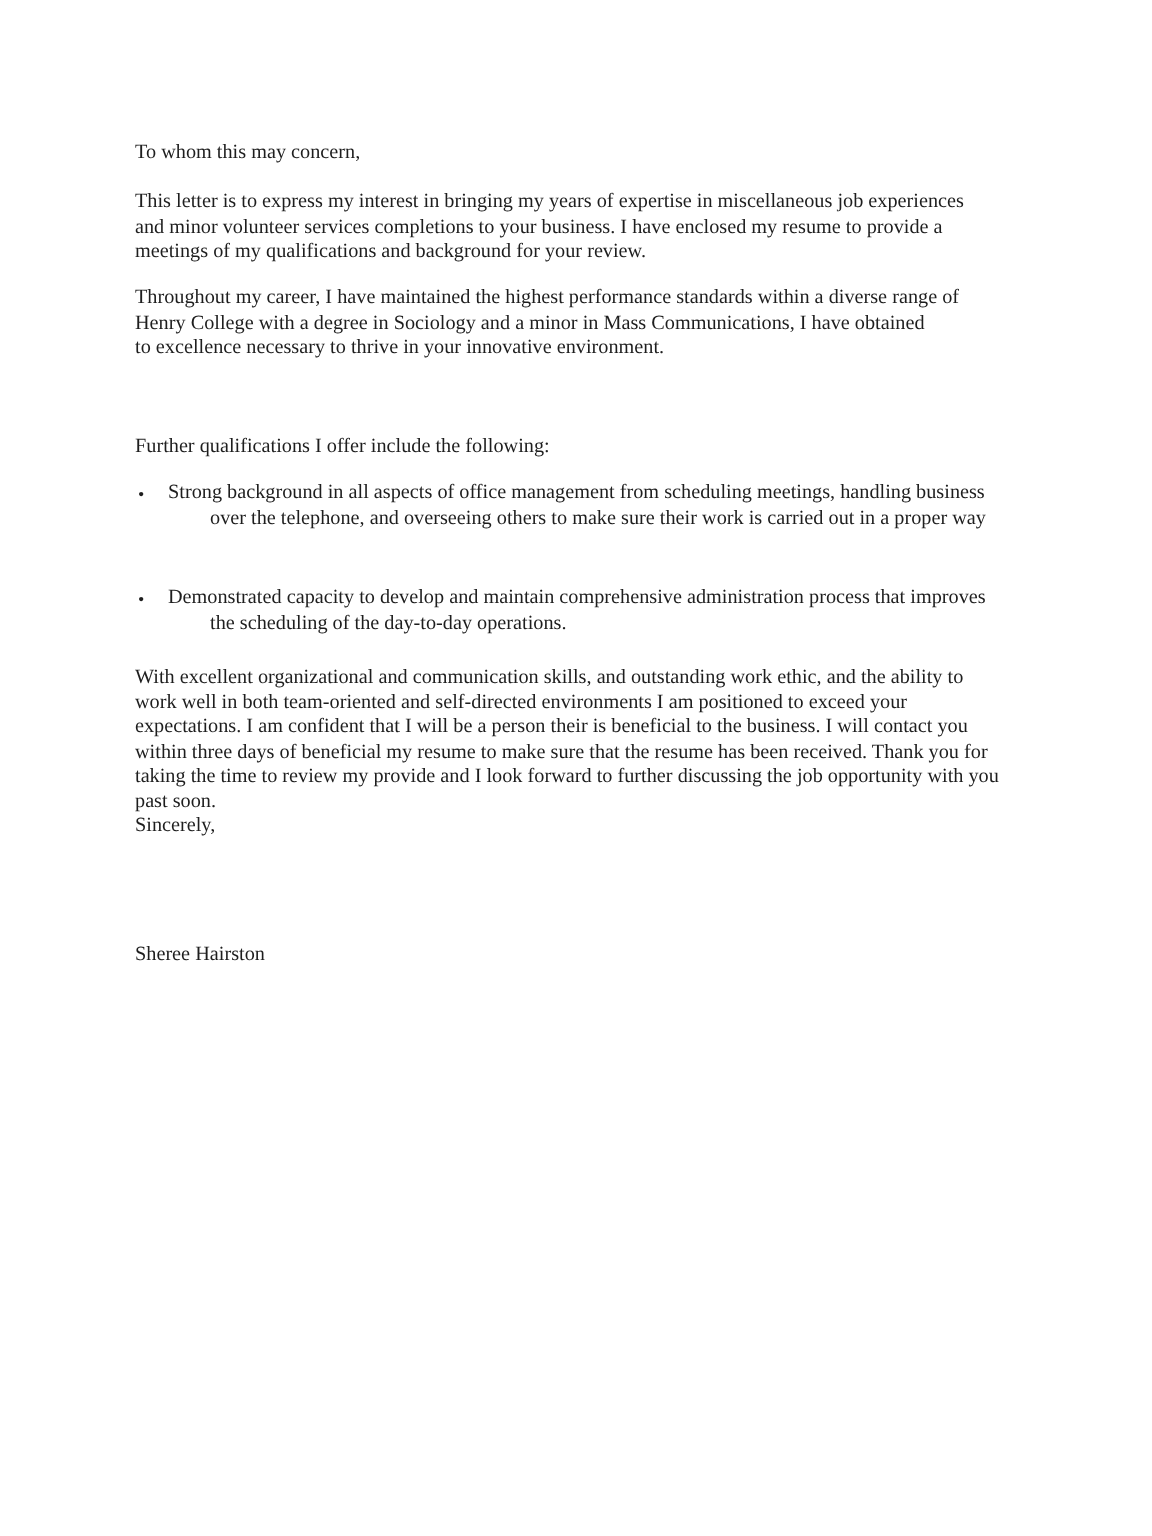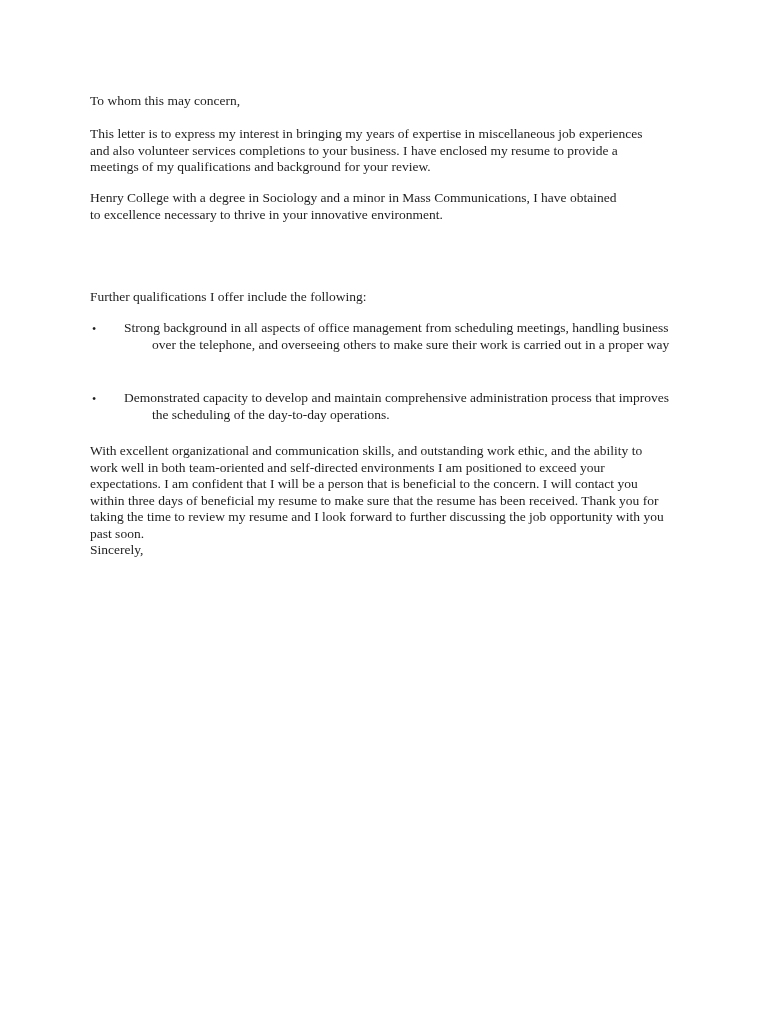--- a/index.html
+++ b/index.html
@@ -29,39 +29,40 @@
     left: 90px;
     width: 610px;
   }
   .bullet-marker {
     position: absolute;
     left: 2px;
     top: 1px;
     font-size: 12px;
     line-height: 16.5px;
   }
-  .bullet-lines { margin-left: 34px; }
+  .bullet-lines { margin-left: 22px; }
   .bullet-lines .cont { margin-left: 28px; }
 </style>
 </head>
 <body>
 
 <div class="page">
 
   <div class="block" style="top:93px">
     <span class="line">To whom this may concern,</span>
   </div>
 
   <div class="block" style="top:126px">
     <span class="line">This letter is to express my interest in bringing my years of expertise in miscellaneous job experiences</span>
-    <span class="line">and also volunteer services completions to your business. I have enclosed my resume to provide a</span>
+    <span class="line">and minor volunteer services completions to your business. I have enclosed my resume to provide a</span>
     <span class="line">meetings of my qualifications and background for your review.</span>
   </div>
 
   <div class="block" style="top:190px">
+    <span class="line">Throughout my career, I have maintained the highest performance standards within a diverse range of</span>
     <span class="line">Henry College with a degree in Sociology and a minor in Mass Communications, I have obtained</span>
     <span class="line">to excellence necessary to thrive in your innovative environment.</span>
   </div>
 
   <div class="block" style="top:289px">
     <span class="line">Further qualifications I offer include the following:</span>
   </div>
 
   <div class="bullet-item" style="top:320px">
     <span class="bullet-marker">•</span>
@@ -75,24 +76,27 @@
     <span class="bullet-marker">•</span>
     <div class="bullet-lines">
       <span class="line">Demonstrated capacity to develop and maintain comprehensive administration process that improves</span>
       <span class="line cont">the scheduling of the day-to-day operations.</span>
     </div>
   </div>
 
   <div class="block" style="top:443px">
     <span class="line">With excellent organizational and communication skills, and outstanding work ethic, and the ability to</span>
     <span class="line">work well in both team-oriented and self-directed environments I am positioned to exceed your</span>
-    <span class="line">expectations. I am confident that I will be a person that is beneficial to the concern. I will contact you</span>
+    <span class="line">expectations. I am confident that I will be a person their is beneficial to the business. I will contact you</span>
     <span class="line">within three days of beneficial my resume to make sure that the resume has been received. Thank you for</span>
-    <span class="line">taking the time to review my resume and I look forward to further discussing the job opportunity with you</span>
+    <span class="line">taking the time to review my provide and I look forward to further discussing the job opportunity with you</span>
     <span class="line">past soon.</span>
   </div>
 
   <div class="block" style="top:542px">
     <span class="line">Sincerely,</span>
   </div>
 
+  <div class="block" style="top:628px">
+    <span class="line">Sheree Hairston</span>
+  </div>
 
 </div>
 
 </body></html>

